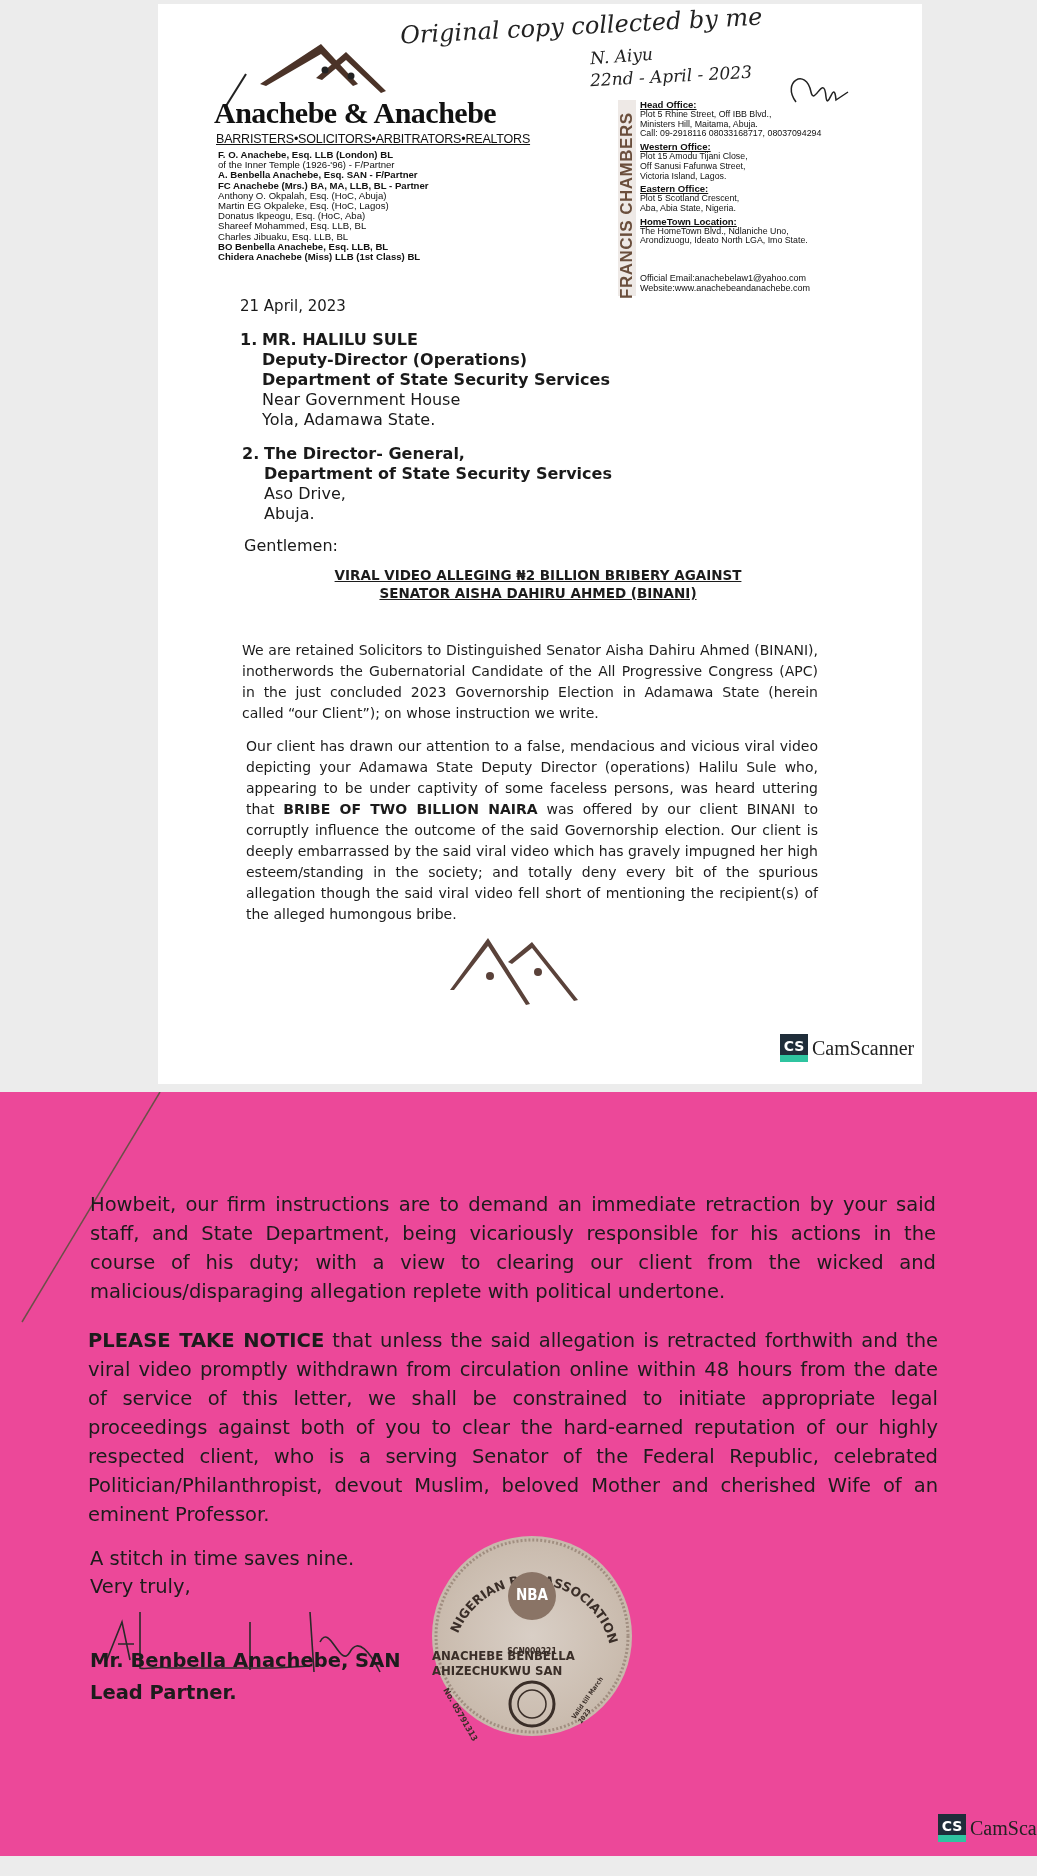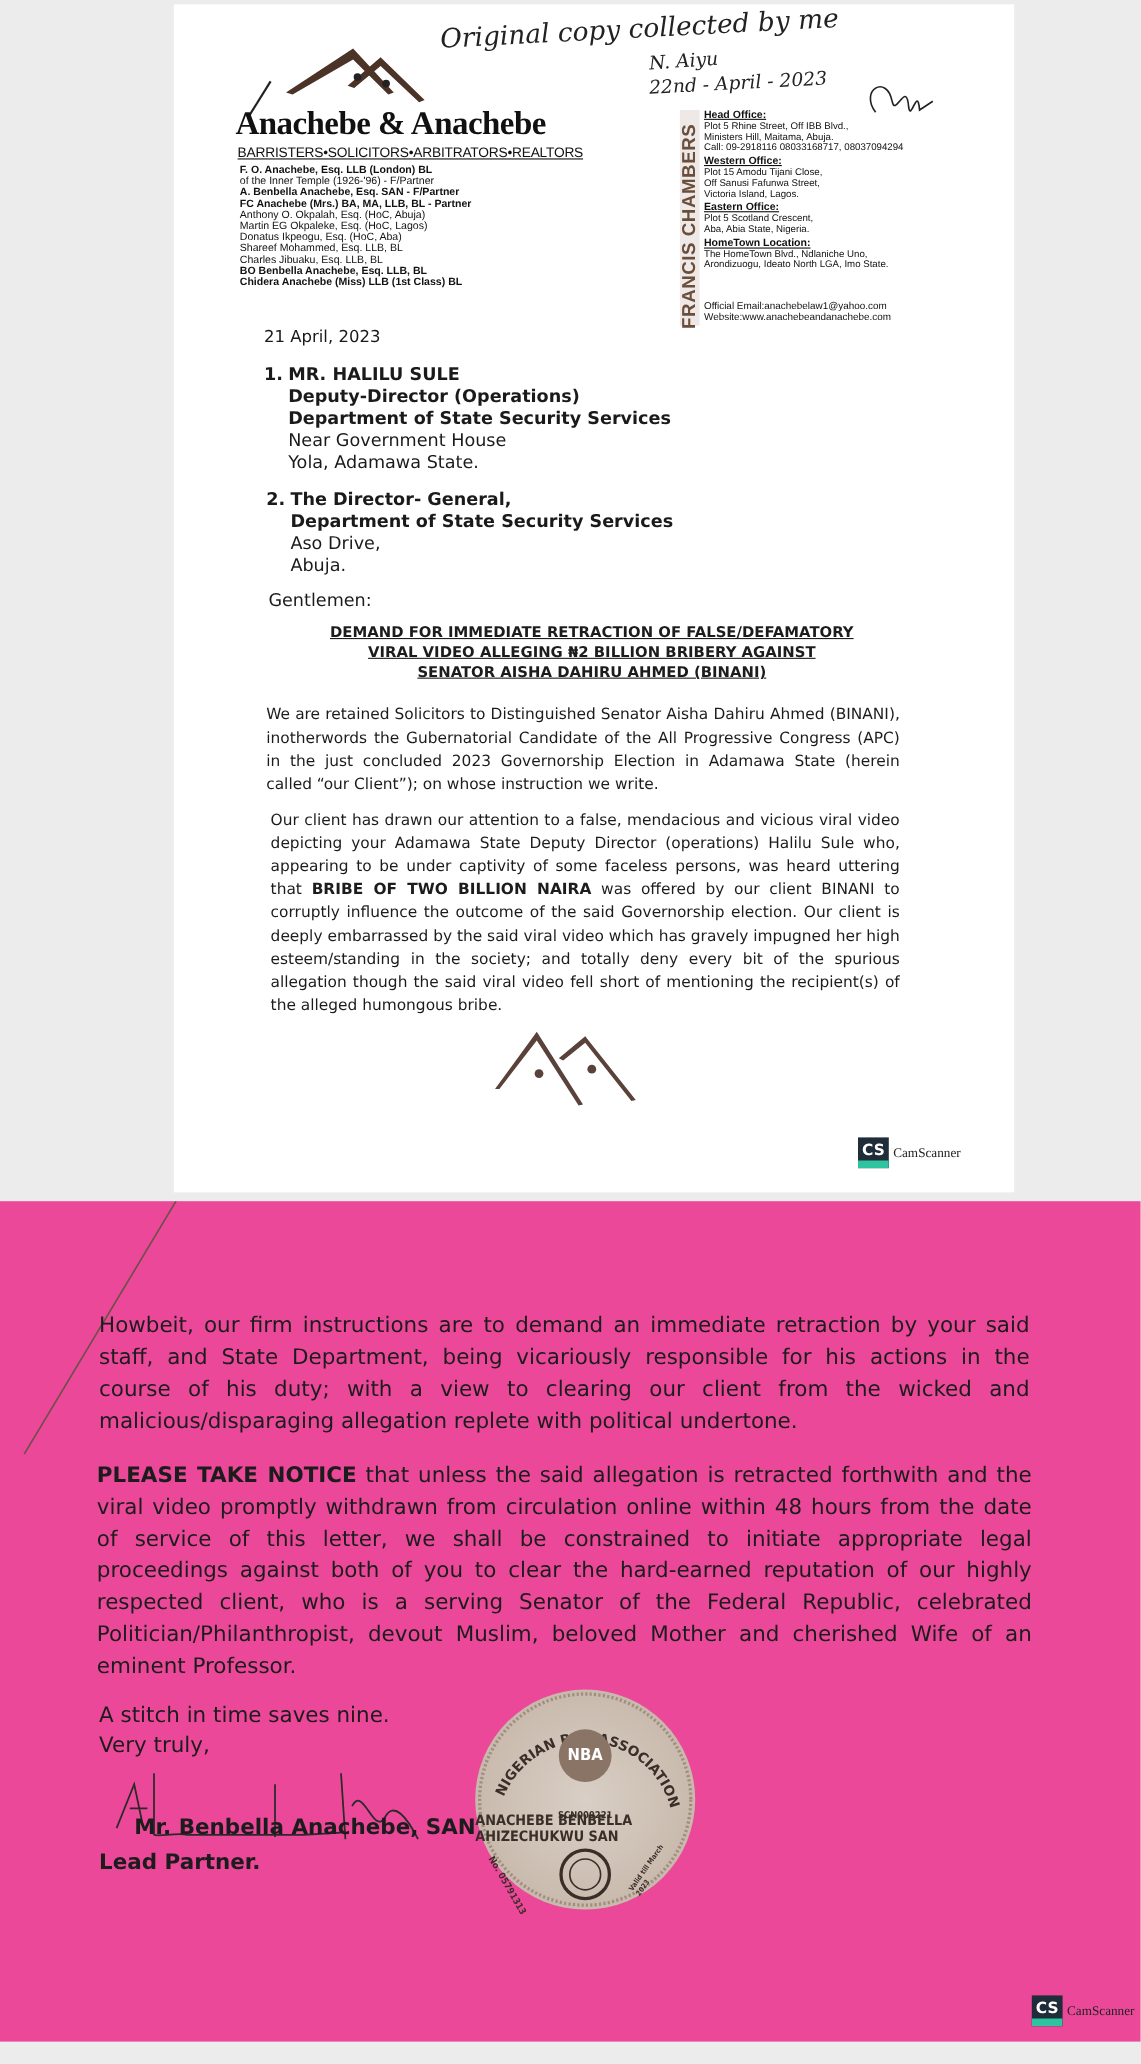--- a/index.html
+++ b/index.html
@@ -17,21 +17,21 @@
   .vertical-brand { font-family:"Liberation Sans", sans-serif; font-weight:bold; font-size:17px; color:#6a4e3c; transform:rotate(-90deg); transform-origin:left top; letter-spacing:0.5px; }
   .t1 { font-family:"DejaVu Sans", sans-serif; font-size:16px; line-height:20px; color:#1a1a1a; }
   .bold { font-weight:bold; }
   .title-block { font-family:"DejaVu Sans", sans-serif; font-weight:bold; font-size:13.5px; line-height:18px; text-align:center; text-decoration:underline; }
   .para1 { font-family:"DejaVu Sans", sans-serif; font-size:14px; line-height:21px; text-align:justify; text-align-last:left; }
   .para2 { font-family:"DejaVu Sans", sans-serif; font-size:19.5px; line-height:29px; text-align:justify; }
   .cs-badge { display:inline-flex; align-items:center; }
   .cs-icon { width:28px; height:28px; border-radius:0; background:#1f2d3a; color:#fff; font-family:"DejaVu Sans", sans-serif; font-weight:bold; font-size:14px; display:flex; align-items:center; justify-content:center; position:relative; overflow:hidden; }
   .cs-icon::after { content:""; position:absolute; left:0; right:0; bottom:0; height:7px; background:#2fc4a0; }
   .cs-icon span { position:relative; top:-2px; z-index:1; }
-  .cs-text { font-family:"Liberation Serif", serif; font-size:12px; color:#222; margin-left:4px; }
+  .cs-text { font-family:"Liberation Serif", serif; font-size:20px; color:#222; margin-left:4px; }
   .seal { border-radius:50%; background:radial-gradient(circle,#d9cfc6 0%,#cbbdb0 60%,#bfae9f 100%); }
 </style>
 </head>
 <body>
 
 <div class="page1">
 
   <div class="abs handwriting" style="left:242px;top:8px;font-size:24px;transform:rotate(-3deg);">Original copy collected by me</div>
   <div class="abs handwriting" style="left:432px;top:42px;font-size:17px;transform:rotate(-4deg);">N. Aiyu</div>
   <div class="abs handwriting" style="left:432px;top:62px;font-size:17px;transform:rotate(-3deg);">22nd - April - 2023</div>
@@ -108,21 +108,20 @@
         <div class="bold">The Director- General,</div>
         <div class="bold">Department of State Security Services</div>
         <div>Aso Drive,</div>
         <div>Abuja.</div>
       </div>
   </div>
 
   <div class="abs t1" style="left:86px;top:532px;">Gentlemen:</div>
 
   <div class="abs title-block" style="left:60px;top:562px;width:640px;">
-    <div>DEMAND FOR IMMEDIATE RETRACTION OF FALSE/DEFAMATORY</div>
     <div>VIRAL VIDEO ALLEGING ₦2 BILLION BRIBERY AGAINST</div>
     <div>SENATOR AISHA DAHIRU AHMED (BINANI)</div>
   </div>
 
   <div class="abs para1" style="left:84px;top:636px;width:576px;">We are retained Solicitors to Distinguished Senator Aisha Dahiru Ahmed (BINANI), inotherwords the Gubernatorial Candidate of the All Progressive Congress (APC) in the just concluded 2023 Governorship Election in Adamawa State (herein called “our Client”); on whose instruction we write.</div>
 
   <div class="abs para1" style="left:88px;top:732px;width:572px;"><span>Our client has drawn our attention to a false, mendacious and vicious viral video depicting your Adamawa State Deputy Director (operations) Halilu Sule who, appearing to be under captivity of some faceless persons, was heard uttering that </span><span class="bold">BRIBE OF TWO BILLION NAIRA</span><span> was offered by our client BINANI to corruptly influence the outcome of the said Governorship election. Our client is deeply embarrassed by the said viral video which has gravely impugned her high esteem/standing in the society; and totally deny every bit of the spurious allegation though the said viral video fell short of mentioning the recipient(s) of the alleged humongous bribe.</span></div>
 
   <svg class="abs" style="left:290px;top:928px;" width="160" height="90">
     <polygon points="2,58 40,6 82,72 78,73 40,14 6,58" fill="#5a423a"></polygon>
@@ -149,21 +148,21 @@
 
   <div class="abs para2" style="left:88px;top:234px;width:850px;"><span class="bold">PLEASE TAKE NOTICE</span><span> that unless the said allegation is retracted forthwith and the viral video promptly withdrawn from circulation online within 48 hours from the date of service of this letter, we shall be constrained to initiate appropriate legal proceedings against both of you to clear the hard-earned reputation of our highly respected client, who is a serving Senator of the Federal Republic, celebrated Politician/Philanthropist, devout Muslim, beloved Mother and cherished Wife of an eminent Professor.</span></div>
 
   <div class="abs para2" style="left:90px;top:452px;">A stitch in time saves nine.</div>
   <div class="abs para2" style="left:90px;top:480px;">Very truly,</div>
 
   <svg class="abs" style="left:100px;top:490px;" width="290" height="100">
     <path d="M6 80 L22 40 L30 78 M18 62 L34 62 M40 30 L40 86 C44 88, 60 84, 70 86 L150 86 L176 86 M150 40 L150 88 M176 86 L210 84 M210 30 L214 90 M220 60 C230 40, 240 88, 250 70 C258 55, 270 70, 280 90" stroke="#2a2a2a" stroke-width="1.6" fill="none"></path>
   </svg>
 
-  <div class="abs para2 bold" style="left:90px;top:554px;margin-left:32px;">Mr. Benbella Anachebe, SAN</div>
+  <div class="abs para2 bold" style="left:90px;top:554px;">Mr. Benbella Anachebe, SAN</div>
   <div class="abs para2 bold" style="left:90px;top:586px;">Lead Partner.</div>
 
   <div class="abs seal" style="left:432px;top:444px;width:200px;height:200px;">
     <svg width="200" height="200" style="position:absolute;left:0;top:0;">
       <defs>
         <path id="sealArc" d="M22,110 A80,80 0 0,1 178,110"></path>
       </defs>
       <circle cx="100" cy="100" r="96" fill="none" stroke="#a08e80" stroke-width="3" stroke-dasharray="2 2"></circle>
       <text font-family="DejaVu Sans, sans-serif" font-size="12.5" font-weight="bold" fill="#3a2e28"><textPath href="#sealArc" startOffset="6%" id="seal-arc-text">NIGERIAN BAR ASSOCIATION</textPath></text>
       <circle cx="100" cy="60" r="24" fill="#8a7466"></circle>

